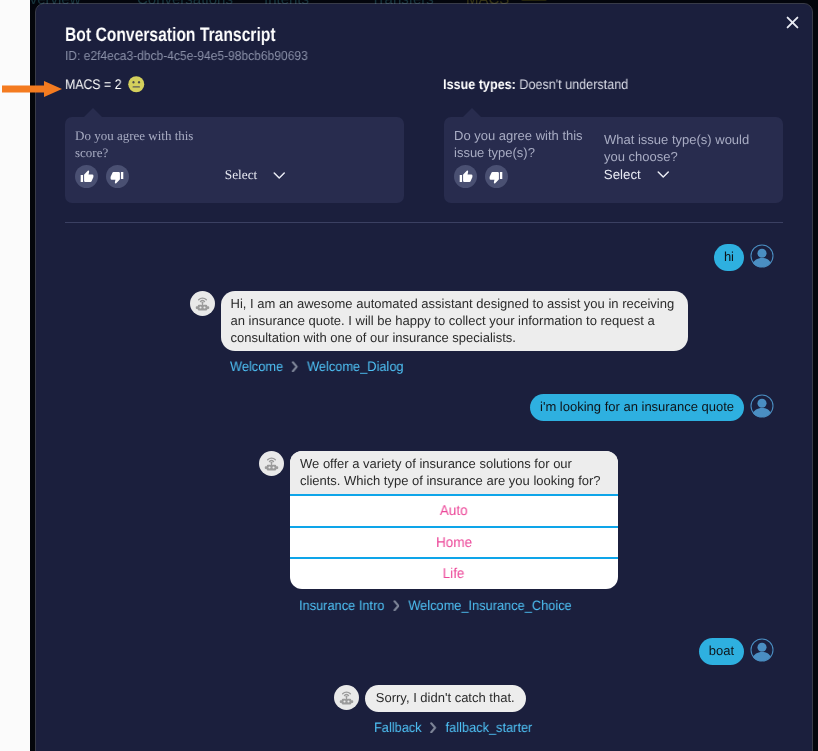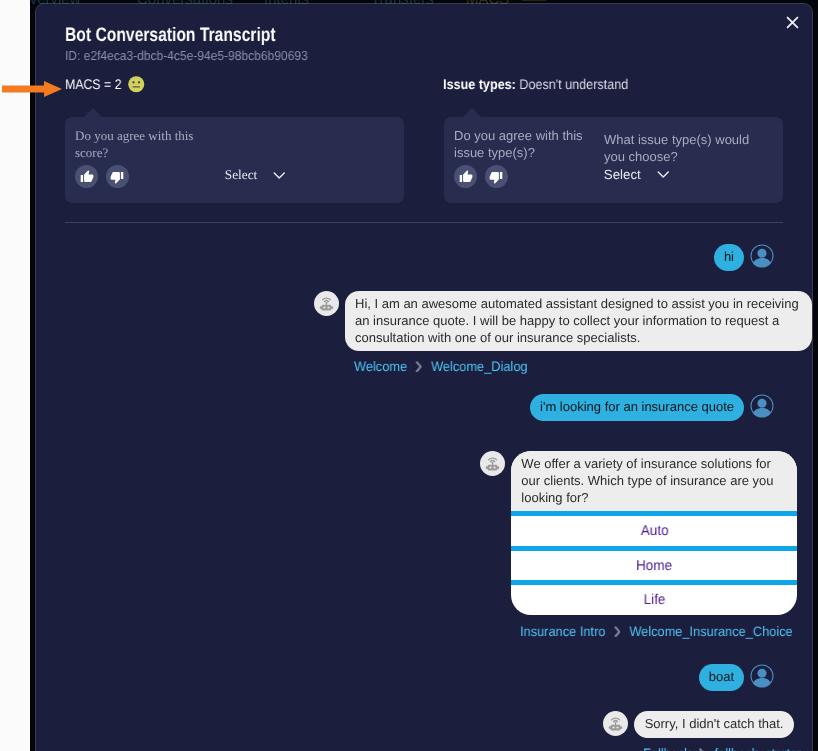--- a/index.html
+++ b/index.html
@@ -64,45 +64,45 @@
 
   .hr{position:absolute;left:29px;top:218px;width:718px;height:1px;background:#3b4062;}
 
   
   .convo{position:absolute;left:0;top:240px;width:776px;}
   .row{position:relative;width:776px;margin-bottom:20px;}
   .row.g20{margin-bottom:20px;}
   .row.g21{margin-bottom:30px;}
   .row.g25{margin-bottom:24.9px;}
   .row.user{display:flex;justify-content:flex-end;align-items:flex-start;padding-right:38px;box-sizing:border-box;}
-  .row.bot{display:flex;justify-content:flex-end;align-items:flex-start;padding-left:29px;box-sizing:border-box;}
+  .row.bot{display:flex;justify-content:center;align-items:flex-start;padding-left:29px;box-sizing:border-box;}
 
   .avatar-user{width:24px;height:24px;flex:0 0 24px;margin-left:6px;}
   .avatar-bot{width:25px;height:25px;flex:0 0 25px;margin-right:6px;border-radius:50%;
               background:#e9e9e9;display:flex;align-items:center;justify-content:center;}
 
   .ubub{background:#2eb0e0;color:#0e1419;border-radius:15px;padding:5px 10px 6px 10px;
         font-size:13px;line-height:16px;max-width:560px;}
 
   .botwrap{display:flex;flex-direction:column;align-items:flex-start;}
   .bbub{background:#ededed;color:#2b2b2b;border-radius:14px;padding:4px 10px 5px 10px;
         font-size:13px;line-height:17px;max-width:447px;}
   .bbub.small{border-radius:14px;padding:4.5px 11px 5.5px 11px;}
 
   .crumb{margin-top:8px;margin-left:9px;display:flex;align-items:center;gap:9.5px;font-size:13.7px;color:#4fc3f7;
          transform:scaleX(0.935);transform-origin:0 50%;will-change:transform;}
   .optcard + .crumb{margin-top:9px;}
   .crumb .sep{display:flex;align-items:center;}
   .crumb .lnk{cursor:pointer;}
 
   
-  .optcard{width:286px;background:#fff;border-radius:20px;overflow:hidden;}
+  .optcard{width:328px;background:#fff;border-radius:12px;overflow:hidden;}
   .optcard .head{background:#ededed;color:#2b2b2b;font-size:13px;line-height:17px;padding:4px 10px 5px 10px;}
   .optcard .opt{height:29.7px;display:flex;align-items:center;justify-content:center;
-                color:#4c1d95;font-size:14.3px;border-top:5px solid #0ea5e9;cursor:pointer;}
+                color:#ec4899;font-size:14.3px;border-top:2px solid #0ea5e9;cursor:pointer;}
   .optcard .opt > span{display:block;transform:scaleX(0.945);will-change:transform;}
   .optcard .opt:first-of-type{border-top:none;}
 
   
   .arrow{position:absolute;left:2px;top:78px;width:70px;height:22px;}
 </style>
 </head>
 <body>
 
 <div id="page">

